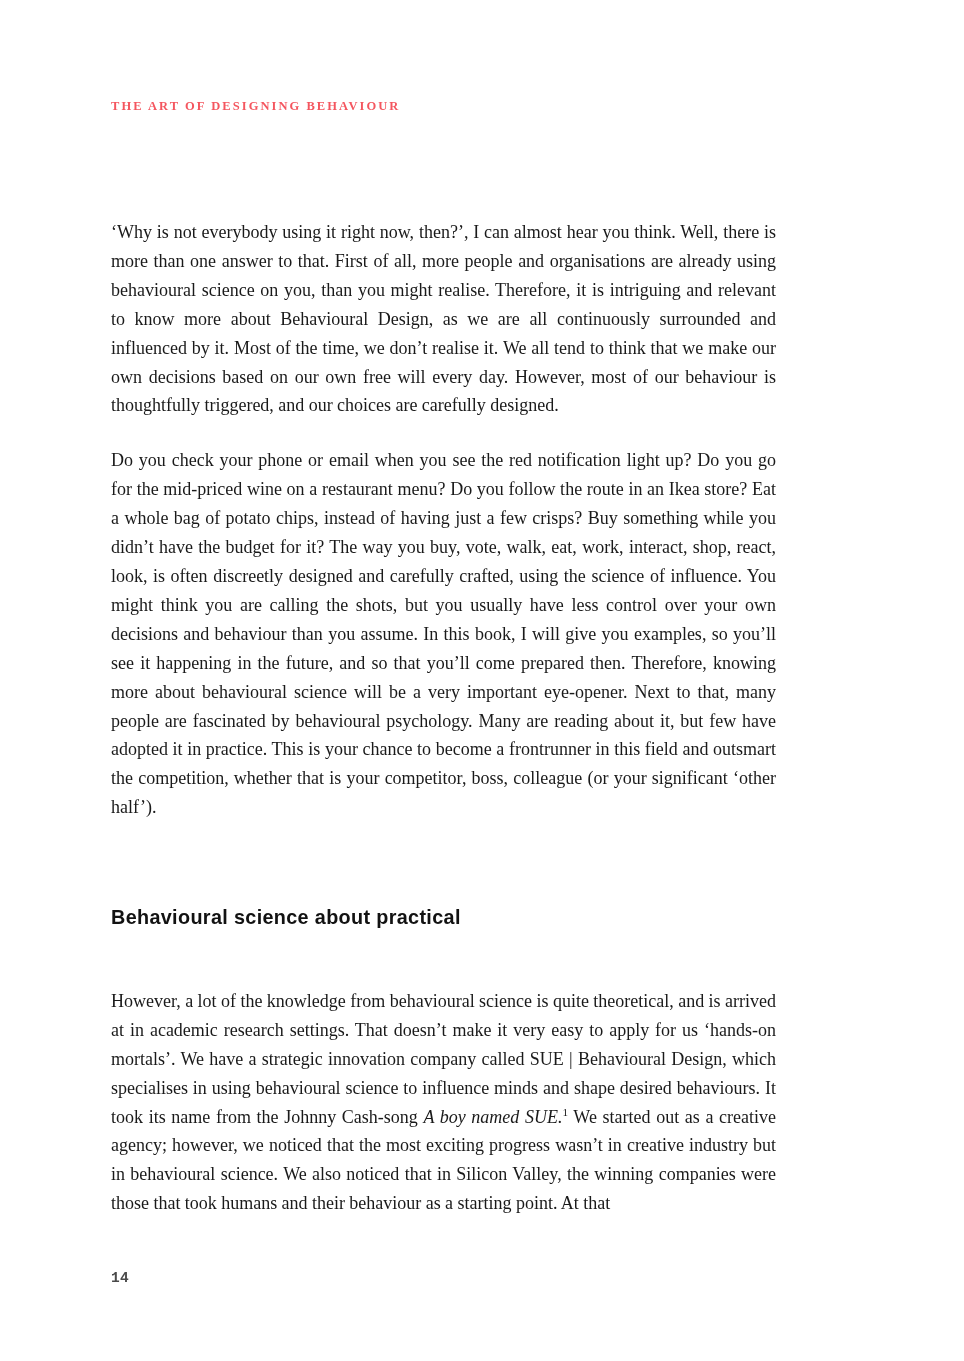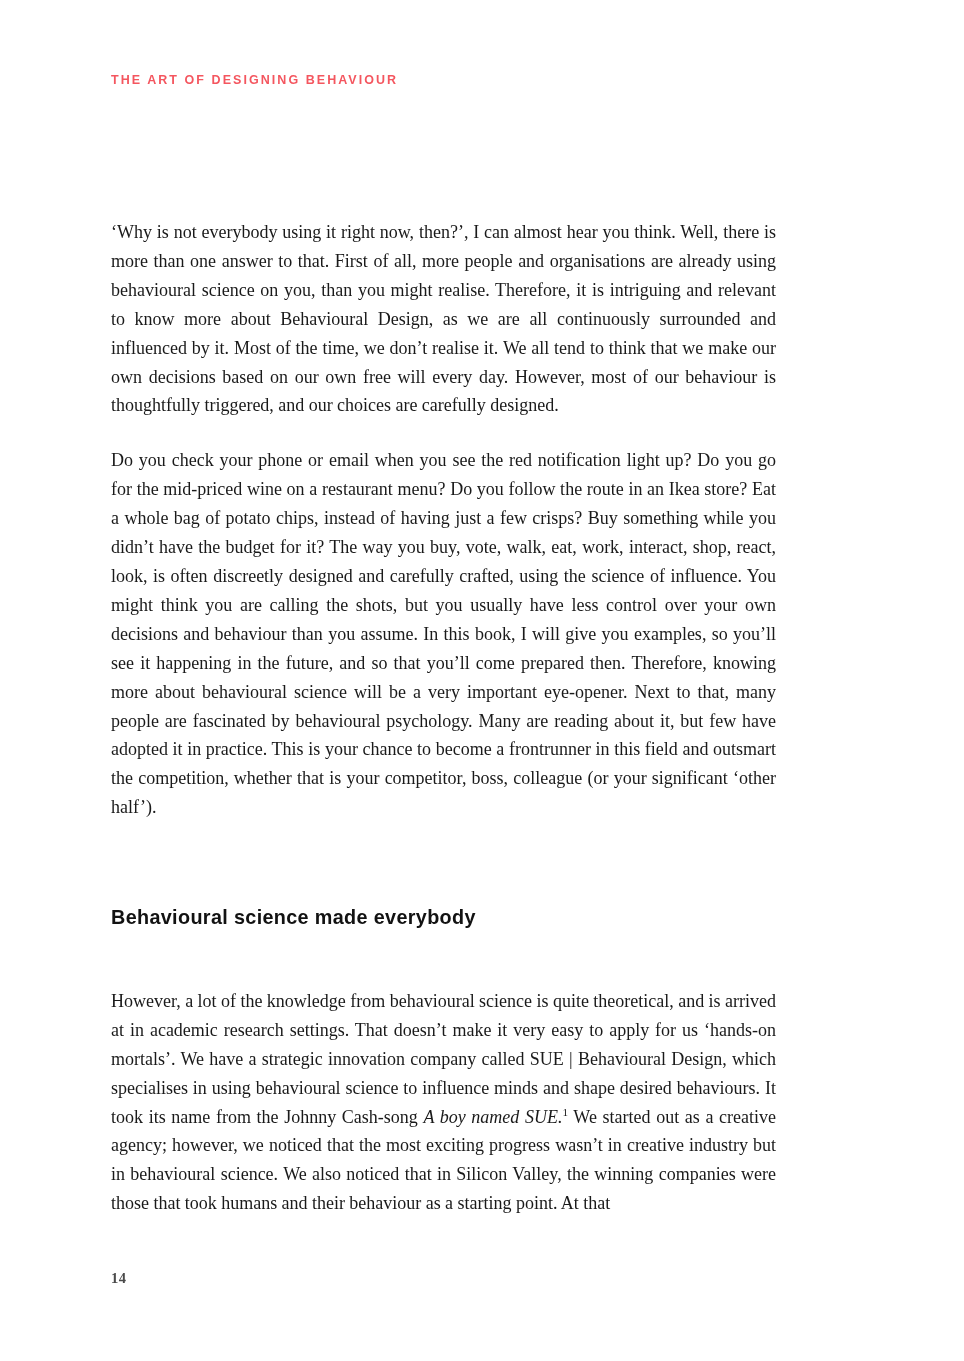--- a/index.html
+++ b/index.html
@@ -19,22 +19,22 @@
   .page {
     position: absolute;
     inset: 0;
     background: #ffffff;
   }
 
   
   .running-head {
     position: absolute;
     left: 111px;
-    top: 73px;
-    font-family: Liberation Sans, sans-serif;
+    top: 99px;
+    font-family: Liberation Serif, serif;
     font-weight: bold;
     font-size: 12.5px;
     letter-spacing: 2.05px;
     color: #f4565f;
     text-transform: uppercase;
     white-space: nowrap;
     text-align: center;
   }
 
   
@@ -82,21 +82,21 @@
     vertical-align: super;
     line-height: 0;
     font-style: normal;
   }
 
   
   .folio {
     position: absolute;
     left: 111px;
     top: 1270px;
-    font-family: Liberation Serif, serif;
+    font-family: Liberation Mono, monospace;
     font-weight: bold;
     font-size: 14.5px;
     letter-spacing: 0.4px;
     color: #4a4a4a;
   }
 </style>
 </head>
 <body>
 
 <div class="page">
@@ -104,21 +104,21 @@
   <div class="running-head">THE ART OF DESIGNING BEHAVIOUR</div>
 
   <div class="content">
 
     <p class="body-par">‘Why is not everybody using it right now, then?’, I can almost hear you think. Well, there is more than one answer to that. First of all, more people and organisations are already using behavioural science on you, than you might realise. Therefore, it is intriguing and relevant to know more about Behavioural Design, as we are all continuously surrounded and influenced by it. Most of the time, we don’t realise it. We all tend to think that we make our own decisions based on our own free will every day. However, most of our behaviour is thoughtfully triggered, and our choices are carefully designed.</p>
 
     <p class="body-par tight">Do you check your phone or email when you see the red notification light up? Do you go for the mid-priced wine on a restaurant menu? Do you follow the route in an Ikea store? Eat a whole bag of potato chips, instead of having just a few crisps? Buy something while you didn’t have the budget for it? The way you buy, vote, walk, eat, work, interact, shop, react, look, is often discreetly designed and carefully crafted, using the science of influence. You might think you are calling the shots, but you usually have less control over your own decisions and behaviour than you assume. In this book, I will give you examples, so you’ll see it happening in the future, and so that you’ll come prepared then. Therefore, knowing more about behavioural science will be a very important eye-opener. Next to that, many people are fascinated by behavioural psychology. Many are reading about it, but few have adopted it in practice. This is your chance to become a frontrunner in this field and outsmart the competition, whether that is your competitor, boss, colleague (or your significant ‘other half’).</p>
 
     <div class="gap-before-heading"></div>
 
-    <h2 class="section-heading">Behavioural science made everybody</h2>
+    <h2 class="section-heading">Behavioural science about practical</h2>
 
     <div class="gap-after-heading"></div>
 
     <p class="body-par"><span>However, a lot of the knowledge from behavioural science is quite theoretical, and is arrived at in academic research settings. That doesn’t make it very easy to apply for us ‘hands-on mortals’. We have a strategic innovation company called SUE | Behavioural Design, which specialises in using behavioural science to influence minds and shape desired behaviours. It took its name from the Johnny Cash-song </span><span class="ital">A boy named SUE.</span><sup class="footnote-ref">1</sup><span> We started out as a creative agency; however, we noticed that the most exciting progress wasn’t in creative industry but in behavioural science. We also noticed that in Silicon Valley, the winning companies were those that took humans and their behaviour as a starting point. At that</span></p>
 
   </div>
 
   <div class="folio">14</div>
 
 </div>

